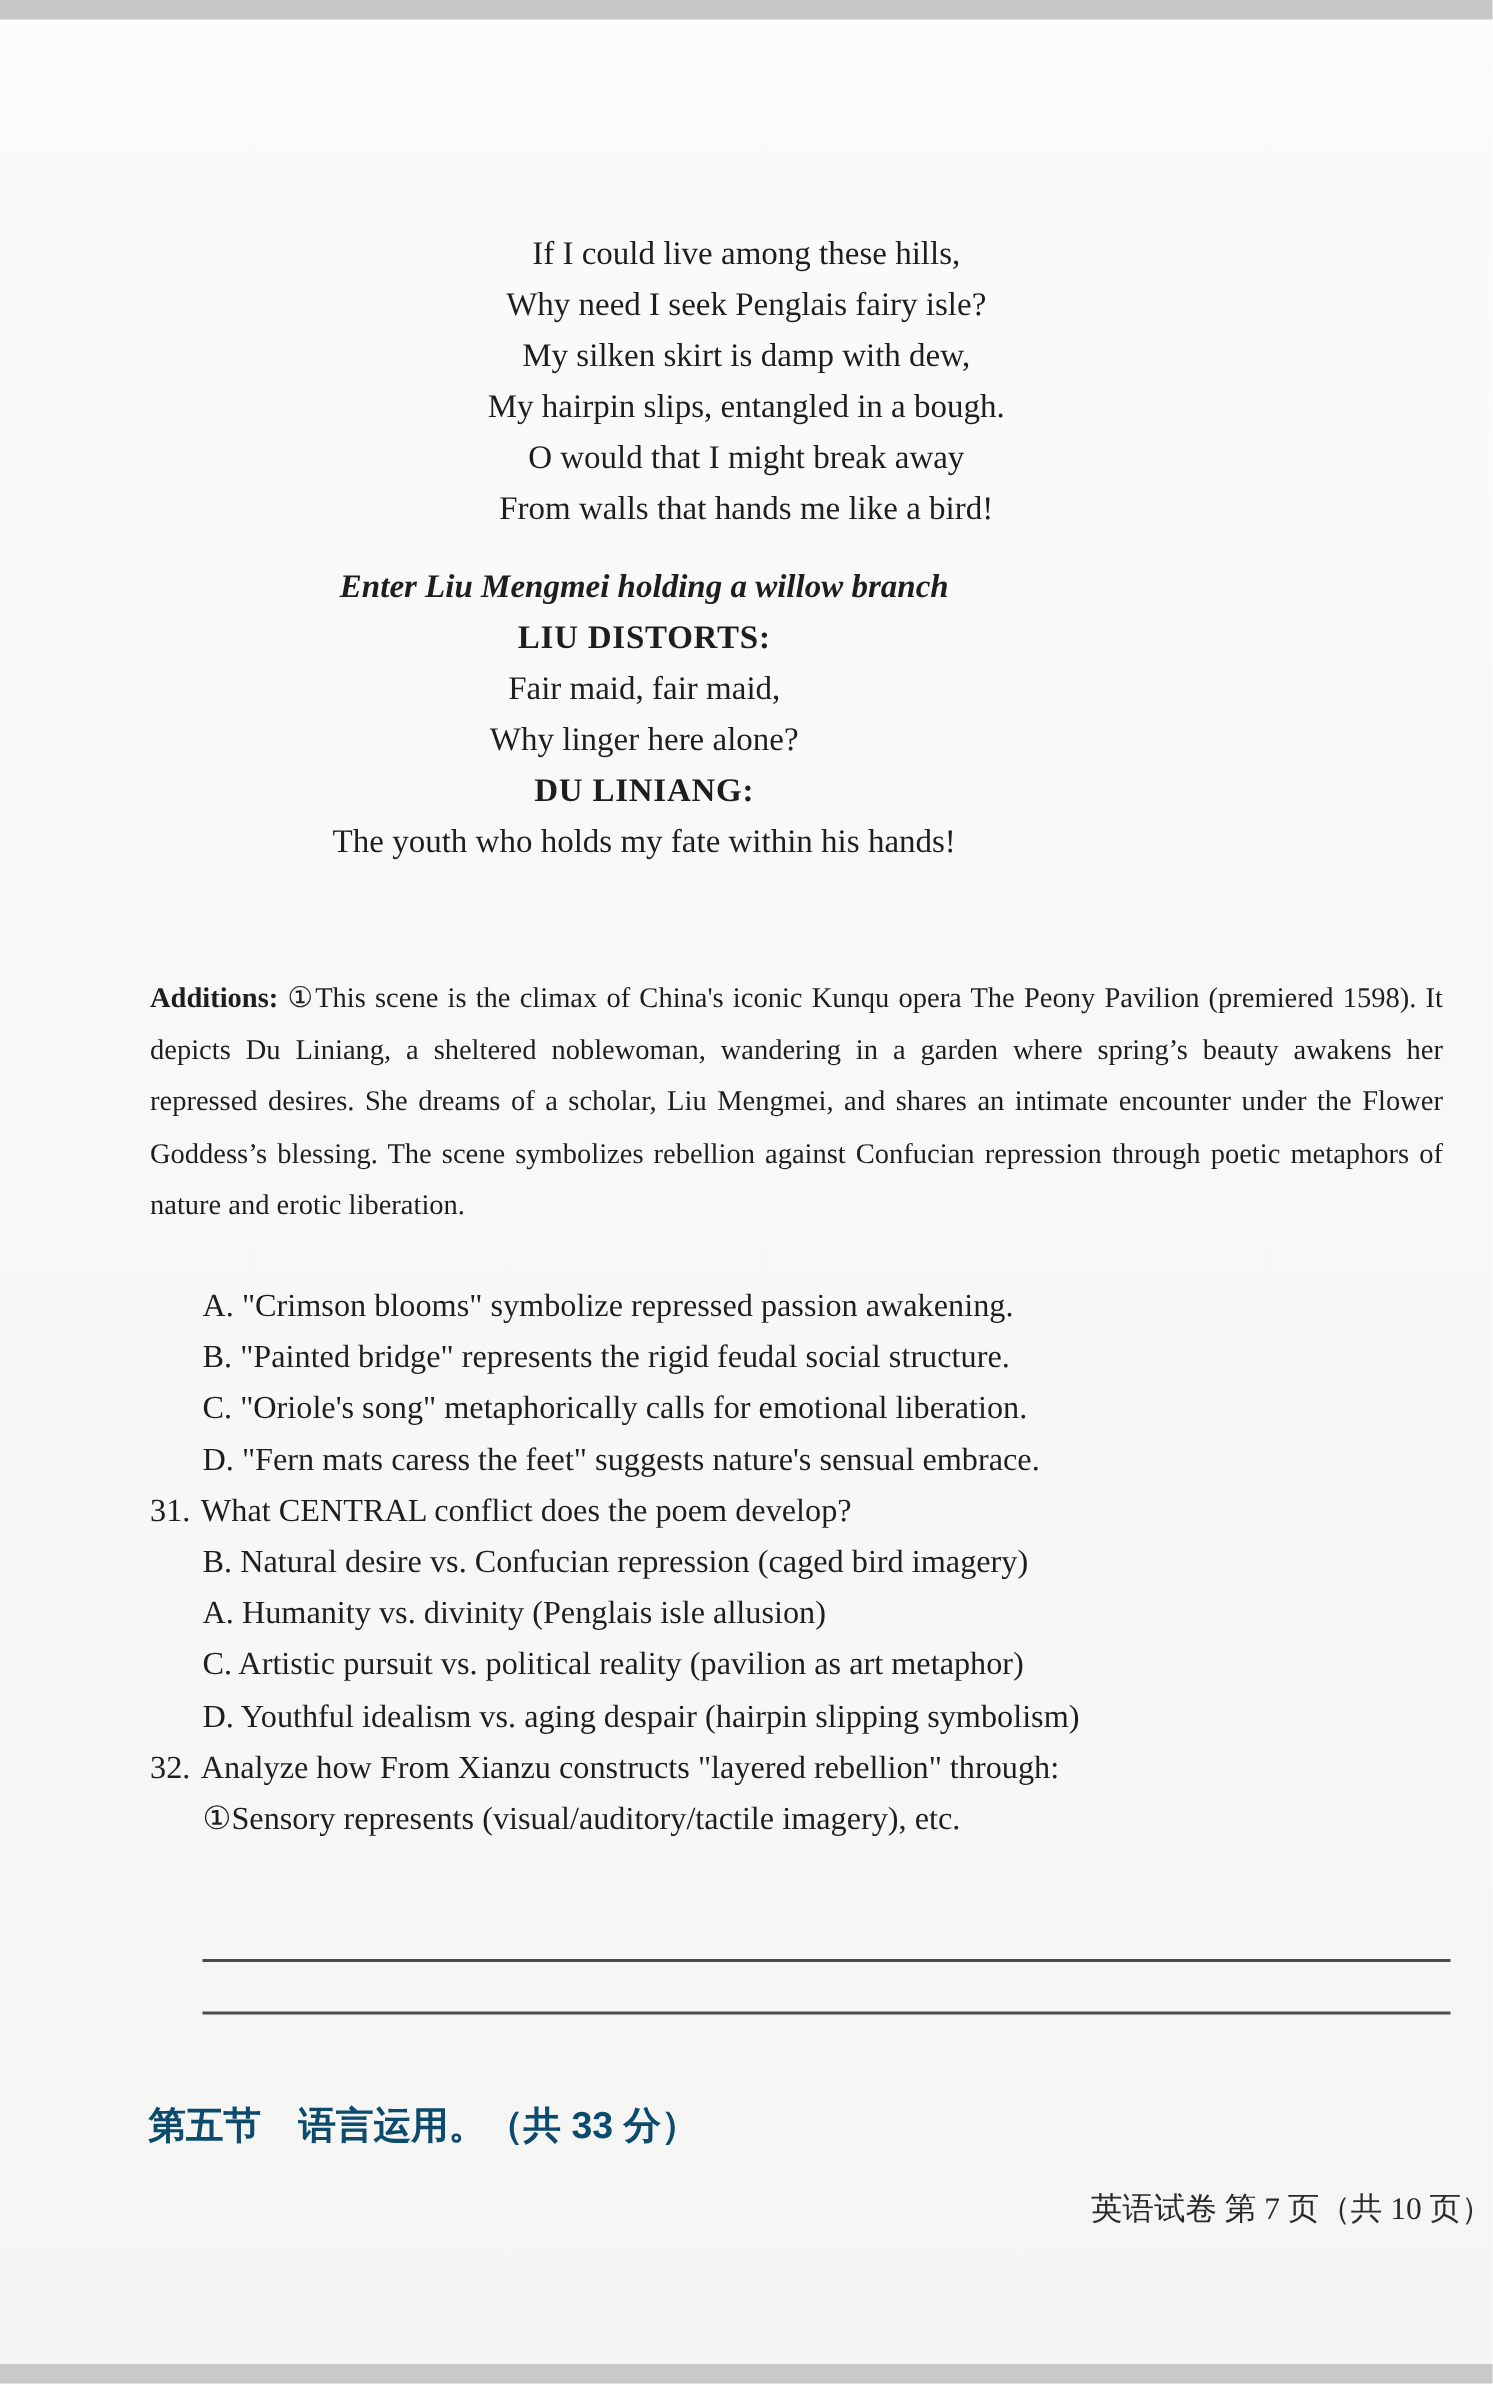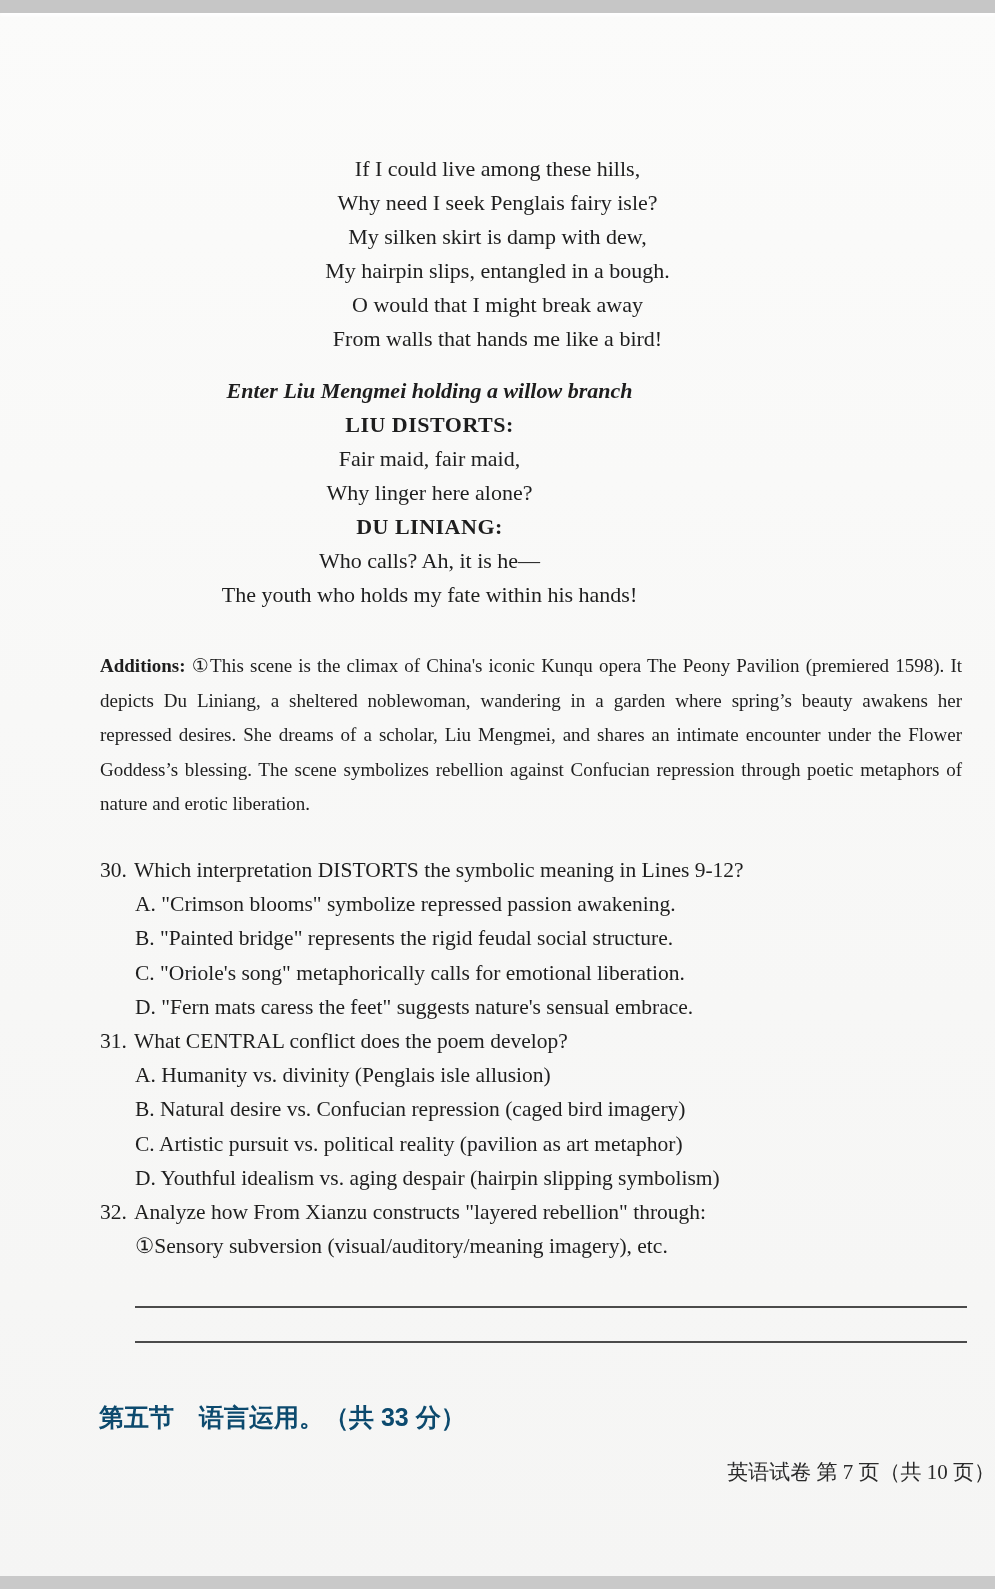--- a/index.html
+++ b/index.html
@@ -83,50 +83,46 @@
   <div>O would that I might break away</div>
   <div>From walls that hands me like a bird!</div>
 </div>
 
 <div class="dialogue-block">
   <div class="stage-direction">Enter Liu Mengmei holding a willow branch</div>
   <div class="speaker">LIU DISTORTS:</div>
   <div>Fair maid, fair maid,</div>
   <div>Why linger here alone?</div>
   <div class="speaker">DU LINIANG:</div>
-  <div>Who calls? Ah, it is he—</div>
   <div>The youth who holds my fate within his hands!</div>
 </div>
 
 <p class="additions">
   <span class="label">Additions:</span>
   <span>①This scene is the climax of China's iconic Kunqu opera The Peony Pavilion (premiered 1598). It depicts Du Liniang, a sheltered noblewoman, wandering in a garden where spring’s beauty awakens her repressed desires. She dreams of a scholar, Liu Mengmei, and shares an intimate encounter under the Flower Goddess’s blessing. The scene symbolizes rebellion against Confucian repression through poetic metaphors of nature and erotic liberation.</span>
 </p>
 
 <div class="questions-block">
-  <div class="q-stem">
-    <span class="q-num">30.</span><span>Which interpretation DISTORTS the symbolic meaning in Lines 9-12?</span>
-  </div>
   <div class="q-option">A. "Crimson blooms" symbolize repressed passion awakening.</div>
   <div class="q-option">B. "Painted bridge" represents the rigid feudal social structure.</div>
   <div class="q-option">C. "Oriole's song" metaphorically calls for emotional liberation.</div>
   <div class="q-option">D. "Fern mats caress the feet" suggests nature's sensual embrace.</div>
 
   <div class="q-stem">
     <span class="q-num">31.</span><span>What CENTRAL conflict does the poem develop?</span>
   </div>
+  <div class="q-option">B. Natural desire vs. Confucian repression (caged bird imagery)</div>
   <div class="q-option">A. Humanity vs. divinity (Penglais isle allusion)</div>
-  <div class="q-option">B. Natural desire vs. Confucian repression (caged bird imagery)</div>
   <div class="q-option">C. Artistic pursuit vs. political reality (pavilion as art metaphor)</div>
   <div class="q-option">D. Youthful idealism vs. aging despair (hairpin slipping symbolism)</div>
 
   <div class="q-stem">
     <span class="q-num">32.</span><span>Analyze how From Xianzu constructs "layered rebellion" through:</span>
   </div>
-  <div class="q-subpoint">①Sensory subversion (visual/auditory/meaning imagery), etc.</div>
+  <div class="q-subpoint">①Sensory represents (visual/auditory/tactile imagery), etc.</div>
 </div>
 
 <div class="answer-line answer-line-1"></div>
 <div class="answer-line answer-line-2"></div>
 
 <div class="section-header">第五节　语言运用。（共 33 分）</div>
 
 <div class="page-footer">英语试卷 第 7 页（共 10 页）</div>
 
 <div class="photo-bar bar-bottom"></div>

